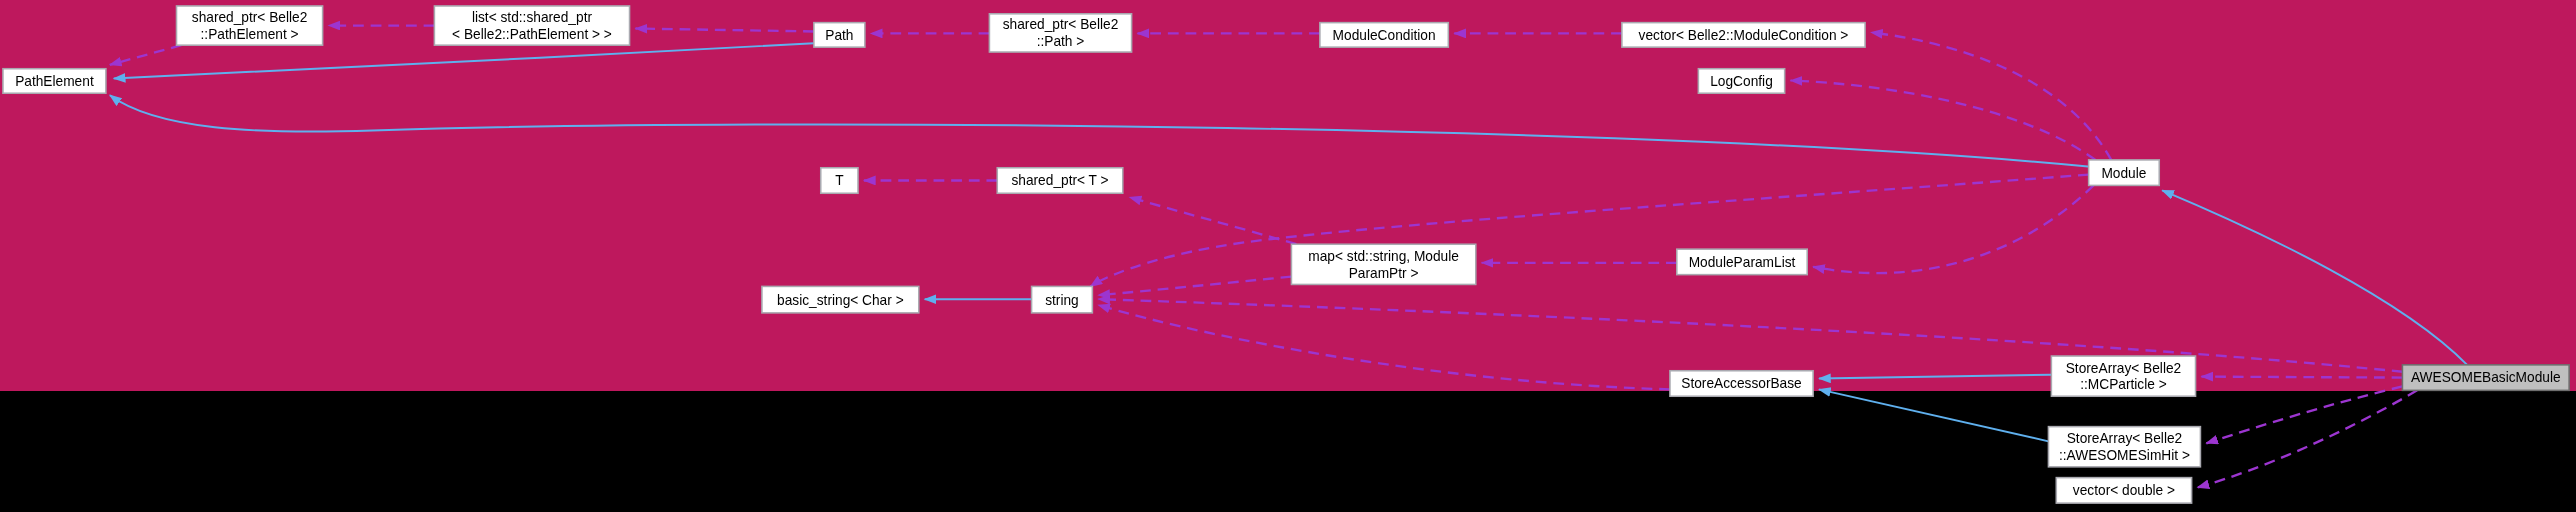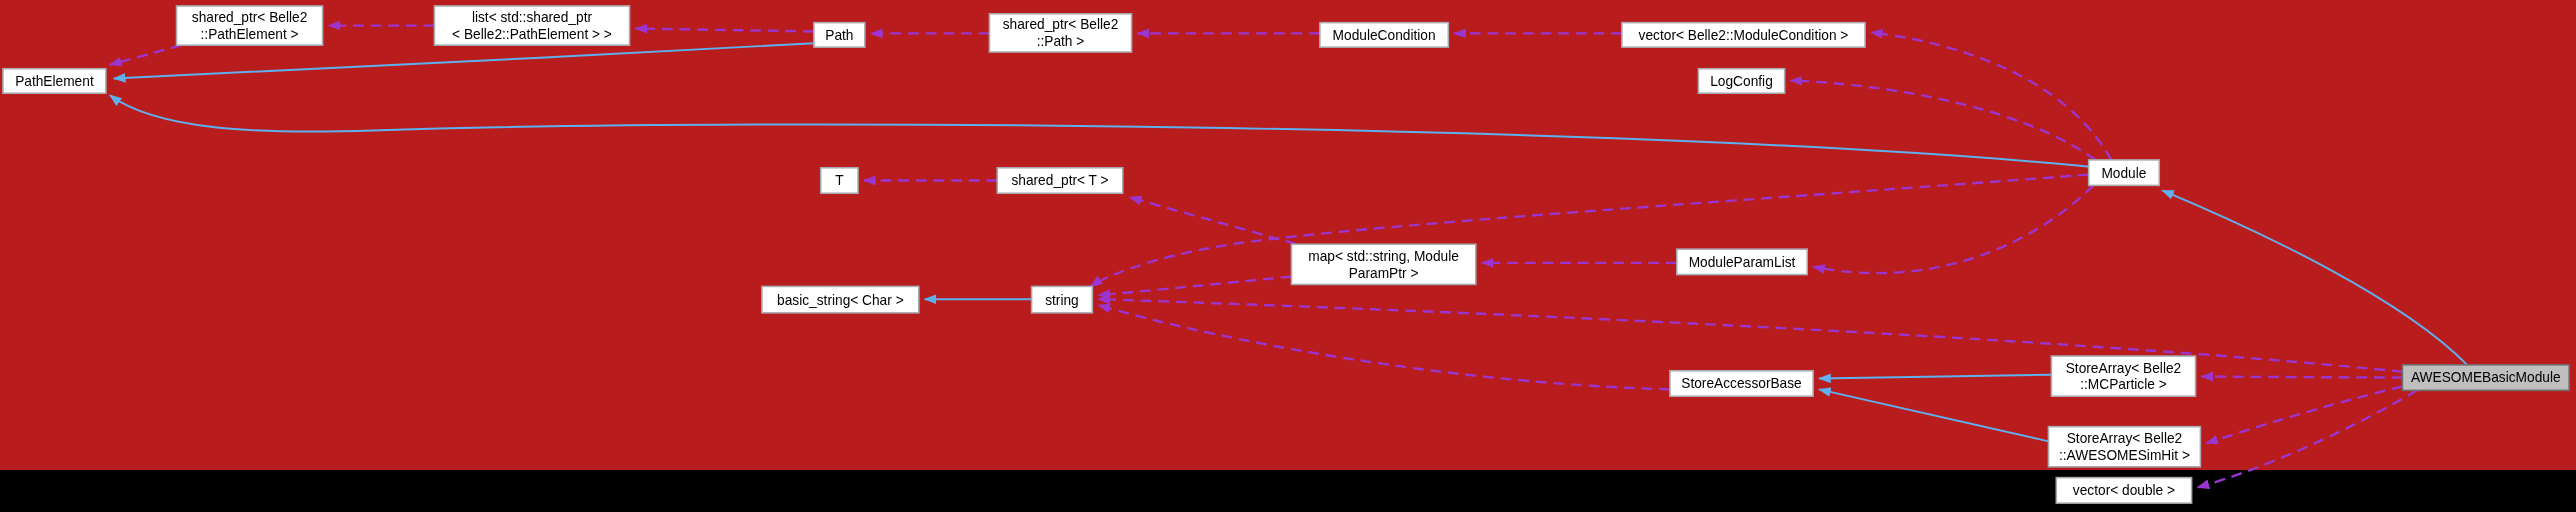--- a/index.html
+++ b/index.html
@@ -7,22 +7,22 @@
     padding: 0;
     background: #000000;
     width: 2576px;
     height: 513px;
     overflow: hidden;
     font-family: "Liberation Sans", sans-serif;
   }
   #diagram-wrap {
     position: relative;
     width: 2576px;
-    height: 470px;
-    background: #b91c1c;
+    height: 391px;
+    background: #be185d;
   }
   svg { display: block; }
   .node-rect {
     fill: #ffffff;
     stroke: #a9a9b0;
     stroke-width: 1.6;
   }
   .node-rect.highlight {
     fill: #bfbfbf;
     stroke: #6e6e6e;

